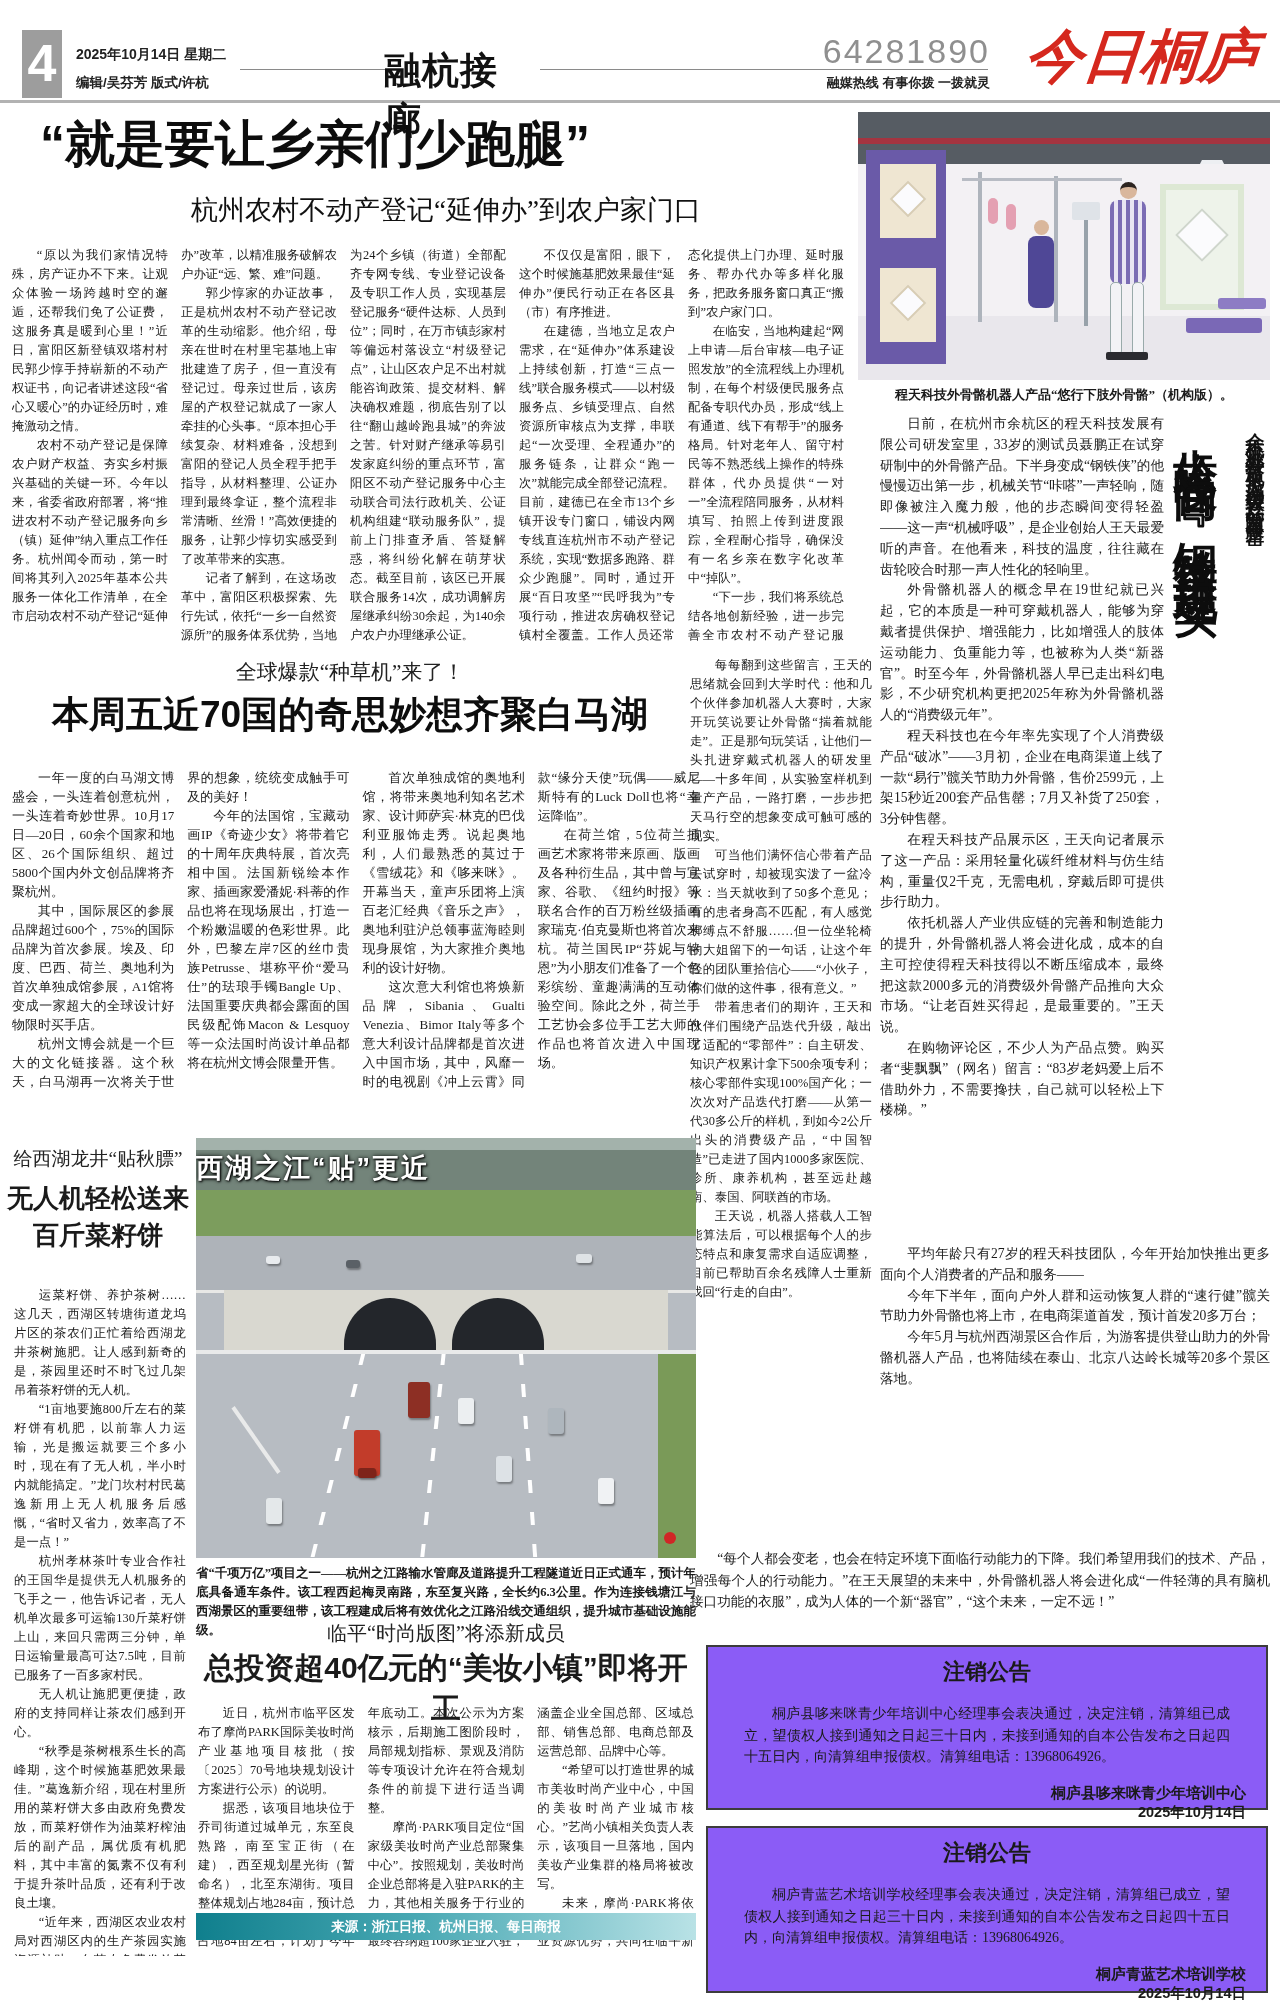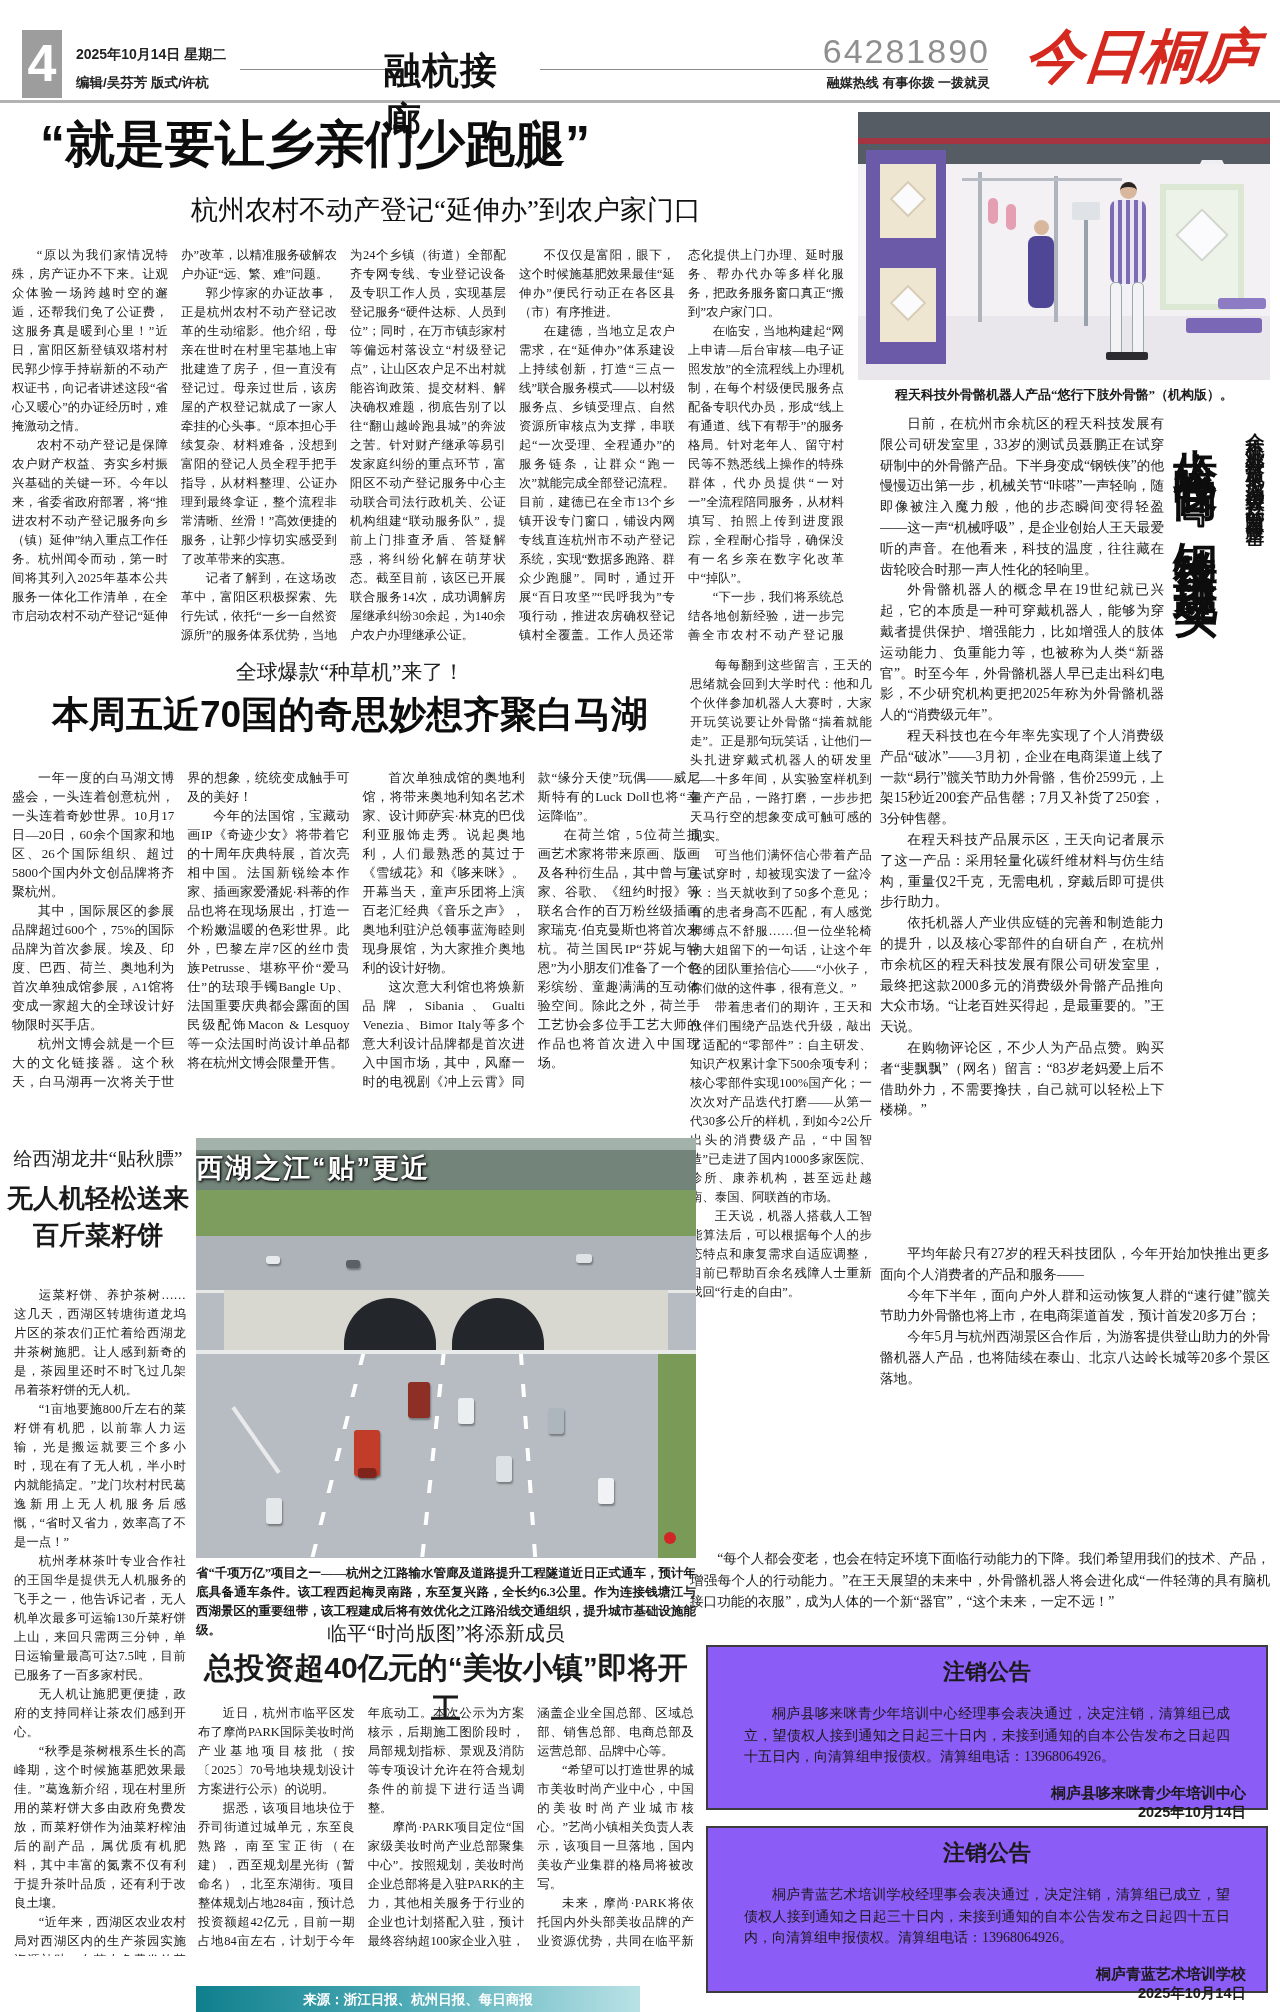--- a/index.html
+++ b/index.html
@@ -58,21 +58,21 @@
                font-size:12.4px;line-height:19px;}
   
   .notice{left:706px;width:562px;border:2px solid #3c3c3c;background:#8b5cf6;box-sizing:border-box;padding:8px 20px 6px;}
   .n1{top:1645px;height:165px;}
   .n2{top:1826px;height:167px;}
   .notice-title{text-align:center;font-size:22px;font-weight:900;margin:2px 0 6px;}
   .notice-body{font-size:14px;line-height:21.5px;text-indent:2em;text-align:justify;margin:16px;}
   .notice-signer{text-align:right;font-size:15px;font-weight:bold;margin-top:3px;}
   .notice-date{text-align:right;font-size:14.5px;font-weight:bold;}
   
-  .footer-bar{left:196px;top:1986px;width:444px;height:27px;line-height:27px;text-align:center;
+  .footer-bar{left:196px;top:1913px;width:500px;height:27px;line-height:27px;text-align:center;
               color:#fff;font-size:13.5px;font-weight:bold;
               background:linear-gradient(90deg,#0f7f8d 0%,#4aa9b4 45%,#b9e2e6 100%);}
   
   .p1-ceiling{left:0;top:0;width:412px;height:52px;background:#565c63;}
   .p1-beam{left:0;top:26px;width:412px;height:6px;background:#a43440;}
   .p1-lamp{width:36px;height:16px;background:#edeff2;clip-path:polygon(22% 0,78% 0,100% 100%,0 100%);}
   .p1-wall{left:0;top:52px;width:412px;height:152px;background:#f3f1f4;}
   .p1-mint{left:302px;top:72px;width:84px;height:126px;background:#eef3ea;border:6px solid #dde8d4;box-sizing:border-box;}
   .p1-diamond{width:34px;height:34px;background:#fbfbfd;border:2px solid #cfd6cc;transform:rotate(45deg);margin:26px auto;}
   .p1-pillar{left:8px;top:38px;width:80px;height:214px;background:#6a5aa8;}
@@ -168,21 +168,21 @@
   <div class="abs p1-bed" style="left:328px;top:206px;width:76px;height:15px;"></div>
   <div class="abs p1-bed" style="left:360px;top:186px;width:48px;height:11px;background:#8d7cc4;"></div>
 </div>
 <div class="abs cap1">程天科技外骨骼机器人产品“悠行下肢外骨骼”（机构版）。</div>
 
 <div class="abs exo-intro just hide">
   <p class="para">日前，在杭州市余杭区的程天科技发展有限公司研发室里，33岁的测试员聂鹏正在试穿研制中的外骨骼产品。下半身变成“钢铁侠”的他慢慢迈出第一步，机械关节“咔嗒”一声轻响，随即像被注入魔力般，他的步态瞬间变得轻盈——这一声“机械呼吸”，是企业创始人王天最爱听的声音。在他看来，科技的温度，往往藏在齿轮咬合时那一声人性化的轻响里。</p>
   <p class="para">外骨骼机器人的概念早在19世纪就已兴起，它的本质是一种可穿戴机器人，能够为穿戴者提供保护、增强能力，比如增强人的肢体运动能力、负重能力等，也被称为人类“新器官”。时至今年，外骨骼机器人早已走出科幻电影，不少研究机构更把2025年称为外骨骼机器人的“消费级元年”。</p>
   <p class="para">程天科技也在今年率先实现了个人消费级产品“破冰”——3月初，企业在电商渠道上线了一款“易行”髋关节助力外骨骼，售价2599元，上架15秒近200套产品售罄；7月又补货了250套，3分钟售罄。</p>
   <p class="para">在程天科技产品展示区，王天向记者展示了这一产品：采用轻量化碳纤维材料与仿生结构，重量仅2千克，无需电机，穿戴后即可提供步行助力。</p>
-  <p class="para">依托机器人产业供应链的完善和制造能力的提升，以及核心零部件的自研自产，在杭州市余杭区的程天科技发展有限公司研发室里，最终把这款2000多元的消费级外骨骼产品推向大众市场。“让老百姓买得起，是最重要的。”王天说。</p>
+  <p class="para">依托机器人产业供应链的完善和制造能力的提升，外骨骼机器人将会进化成，成本的自主可控使得程天科技得以不断压缩成本，最终把这款2000多元的消费级外骨骼产品推向大众市场。“让老百姓买得起，是最重要的。”王天说。</p>
   <p class="para">在购物评论区，不少人为产品点赞。购买者“斐飘飘”（网名）留言：“83岁老妈爱上后不借助外力，不需要搀扶，自己就可以轻松上下楼梯。”</p>
 </div>
 <div class="abs exo-vhead sans hide">齿轮咬合间，『钢铁侠』走进现实</div>
 <div class="abs exo-vkick sans hide">余杭企业外骨骼机器人消费级产品首发即售罄</div>
 <div class="abs exo-left just hide">
   <p class="para">每每翻到这些留言，王天的思绪就会回到大学时代：他和几个伙伴参加机器人大赛时，大家开玩笑说要让外骨骼“揣着就能走”。正是那句玩笑话，让他们一头扎进穿戴式机器人的研发里——十多年间，从实验室样机到量产产品，一路打磨，一步步把天马行空的想象变成可触可感的现实。</p>
   <p class="para">可当他们满怀信心带着产品去试穿时，却被现实泼了一盆冷水：当天就收到了50多个意见；有的患者身高不匹配，有人感觉绑缚点不舒服……但一位坐轮椅的大姐留下的一句话，让这个年轻的团队重拾信心——“小伙子，你们做的这件事，很有意义。”</p>
   <p class="para">带着患者们的期许，王天和伙伴们围绕产品迭代升级，敲出了适配的“零部件”：自主研发、知识产权累计拿下500余项专利；核心零部件实现100%国产化；一次次对产品迭代打磨——从第一代30多公斤的样机，到如今2公斤出头的消费级产品，“中国智造”已走进了国内1000多家医院、诊所、康养机构，甚至远赴越南、泰国、阿联酋的市场。</p>
   <p class="para">王天说，机器人搭载人工智能算法后，可以根据每个人的步态特点和康复需求自适应调整，目前已帮助百余名残障人士重新找回“行走的自由”。</p>
 </div>

